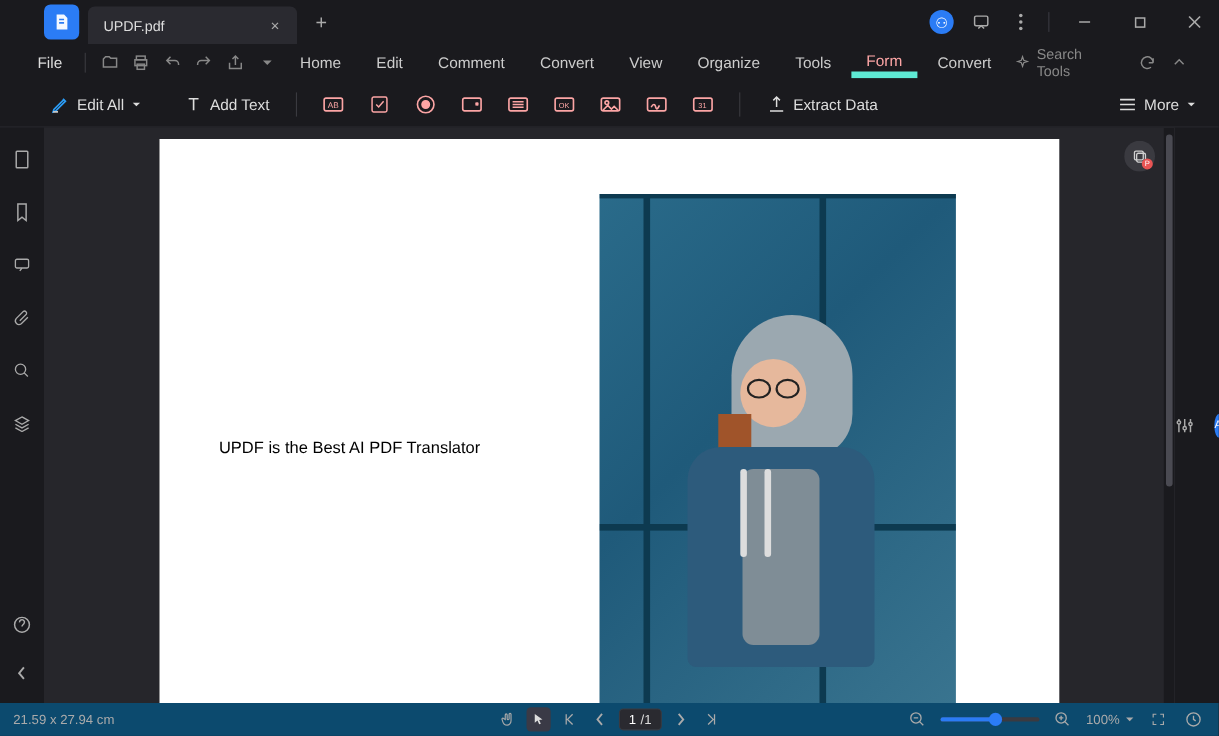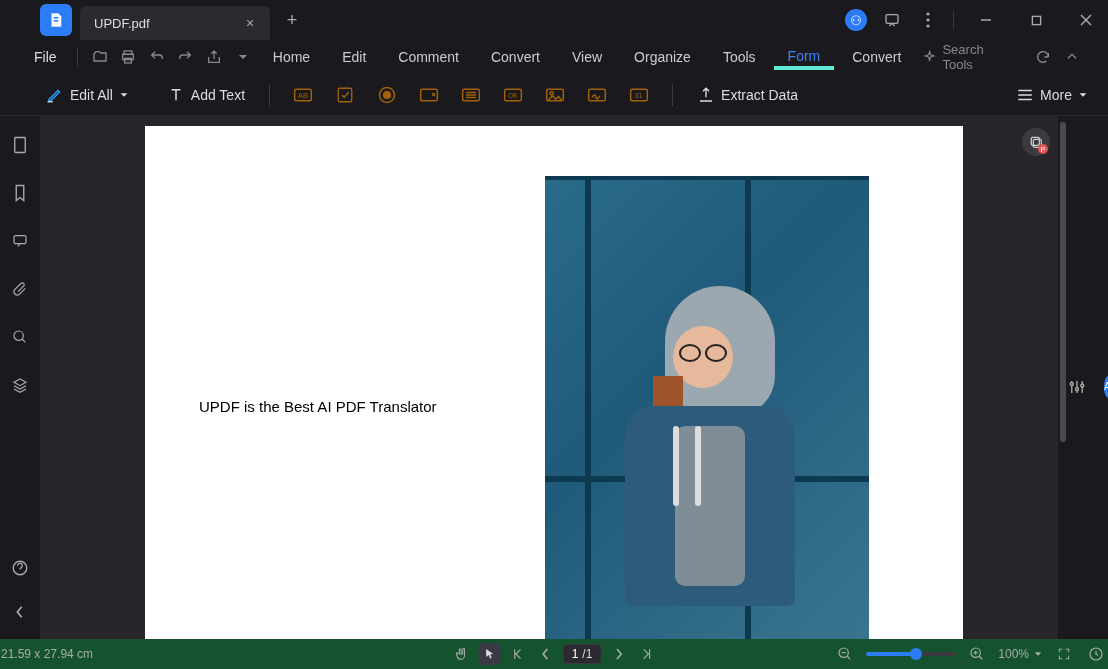--- a/index.html
+++ b/index.html
@@ -15,31 +15,31 @@
 .titlebar-spacer { flex: 1; }
 .title-right { display: flex; align-items: center; gap: 14px; padding-right: 4px; }
 .avatar { width: 22px; height: 22px; border-radius: 50%; background: #2b7cf5; display: flex; align-items: center; justify-content: center; color: #fff; font-size: 13px; }
 .title-icn, .win-btn { width: 22px; height: 22px; display: flex; align-items: center; justify-content: center; color: #aaa; cursor: pointer; }
 .title-sep { width: 1px; height: 18px; background: #3a3a40; }
 .win-btn { width: 36px; height: 28px; }
 
 
 .menubar { height: 34px; display: flex; align-items: center; padding: 0 24px; gap: 4px; }
 .menu-item { padding: 4px 14px; font-size: 14px; color: #ccc; cursor: pointer; }
-.menu-item.active { color: #3b82f6; border-bottom: 4px solid #5eead4; padding-bottom: 2px; }
+.menu-item.active { color: #fca5a5; border-bottom: 6px solid #5eead4; padding-bottom: 2px; }
 .file-label { font-size: 14px; color: #ddd; padding: 0 10px; cursor: pointer; }
 .menu-sep { width: 1px; height: 18px; background: #3a3a40; margin: 0 6px; }
 .menu-icn { width: 26px; height: 26px; display: flex; align-items: center; justify-content: center; color: #888; cursor: pointer; }
 .menubar-spacer { flex: 1; }
 .search-tools { display: flex; align-items: center; gap: 6px; color: #888; font-size: 13px; cursor: pointer; }
 
 
 .toolbar { height: 42px; display: flex; align-items: center; padding: 0 14px 0 40px; gap: 12px; border-bottom: 1px solid #2a2a30; }
 .tool-btn { display: flex; align-items: center; gap: 6px; color: #ddd; cursor: pointer; font-size: 14px; padding: 4px 6px; }
-.tool-icn { width: 30px; height: 26px; display: flex; align-items: center; justify-content: center; color: #a16207; cursor: pointer; }
+.tool-icn { width: 30px; height: 26px; display: flex; align-items: center; justify-content: center; color: #fca5a5; cursor: pointer; }
 .tool-sep { width: 1px; height: 22px; background: #3a3a40; margin: 0 6px; }
 .toolbar-spacer { flex: 1; }
 
 
 .body { display: flex; height: calc(100% - 40px - 34px - 42px - 30px); }
 .leftbar { width: 40px; background: #1a1a1e; display: flex; flex-direction: column; align-items: center; padding-top: 18px; gap: 26px; }
 .leftbar .lb-icn { width: 22px; height: 22px; display: flex; align-items: center; justify-content: center; color: #aaa; cursor: pointer; }
 .leftbar .lb-bottom { margin-top: auto; margin-bottom: 16px; display: flex; flex-direction: column; gap: 22px; align-items: center; }
 
 .canvas-wrap { flex: 1; background: #26262b; overflow: auto; position: relative; padding: 10px 0; }
@@ -64,21 +64,21 @@
 .fig-drawl { position:absolute; left:78px; top:160px; width:6px; height:80px; background:#ddd; border-radius:3px; }
 .fig-drawr { position:absolute; left:100px; top:160px; width:6px; height:80px; background:#ddd; border-radius:3px; }
 
 .rightbar { width: 40px; background: #1a1a1e; display: flex; flex-direction: row; align-items: center; padding-top: 18px; gap: 18px; }
 .rb-icn { width: 26px; height: 26px; display: flex; align-items: center; justify-content: center; color: #aaa; cursor: pointer; }
 .ai-badge { background: #2b7cf5; color: #fff; border-radius: 50%; font-size: 10px; width: 22px; height: 22px; display: flex; align-items: center; justify-content: center; }
 .float-badge { position: absolute; right: 58px; top: 128px; width: 28px; height: 28px; border-radius: 50%; background: #3a3a40; display: flex; align-items: center; justify-content: center; cursor: pointer; }
 .float-badge .dot { position: absolute; right: 2px; bottom: 2px; width: 10px; height: 10px; background: #e85454; border-radius: 50%; font-size: 7px; display:flex; align-items:center; justify-content:center; color:#fff; }
 
 
-.statusbar { height: 30px; display: flex; align-items: center; padding: 0 1px; font-size: 12px; color: #aaa; background: #14532d; gap: 10px; }
+.statusbar { height: 30px; display: flex; align-items: center; padding: 0 12px; font-size: 12px; color: #aaa; background: #0c4a6e; gap: 10px; }
 .sb-center { position: absolute; left: 50%; transform: translateX(-50%); display: flex; align-items: center; gap: 6px; }
 .sb-icn { width: 22px; height: 22px; display: flex; align-items: center; justify-content: center; color: #aaa; cursor: pointer; }
 .sb-icn.active { background: #3a3a46; border-radius: 4px; color: #ddd; }
 .page-input { background: #2a2a30; border: 1px solid #3a3a40; border-radius: 4px; padding: 2px 8px; font-size: 12px; color: #ddd; display: flex; align-items: center; gap: 4px; }
 .page-input .cur { color: #fff; }
 .sb-right { margin-left: auto; display: flex; align-items: center; gap: 10px; }
 .zoom-slider { width: 90px; height: 4px; background: #3a3a40; border-radius: 2px; position: relative; cursor: pointer; }
 .zoom-slider-fill { position: absolute; left: 0; top: 0; height: 100%; width: 55%; background: #2b7cf5; border-radius: 2px; }
 .zoom-slider-thumb { position: absolute; left: 55%; top: 50%; transform: translate(-50%, -50%); width: 12px; height: 12px; background: #2b7cf5; border-radius: 50%; }
 .zoom-readout { display: flex; align-items: center; gap: 4px; }

